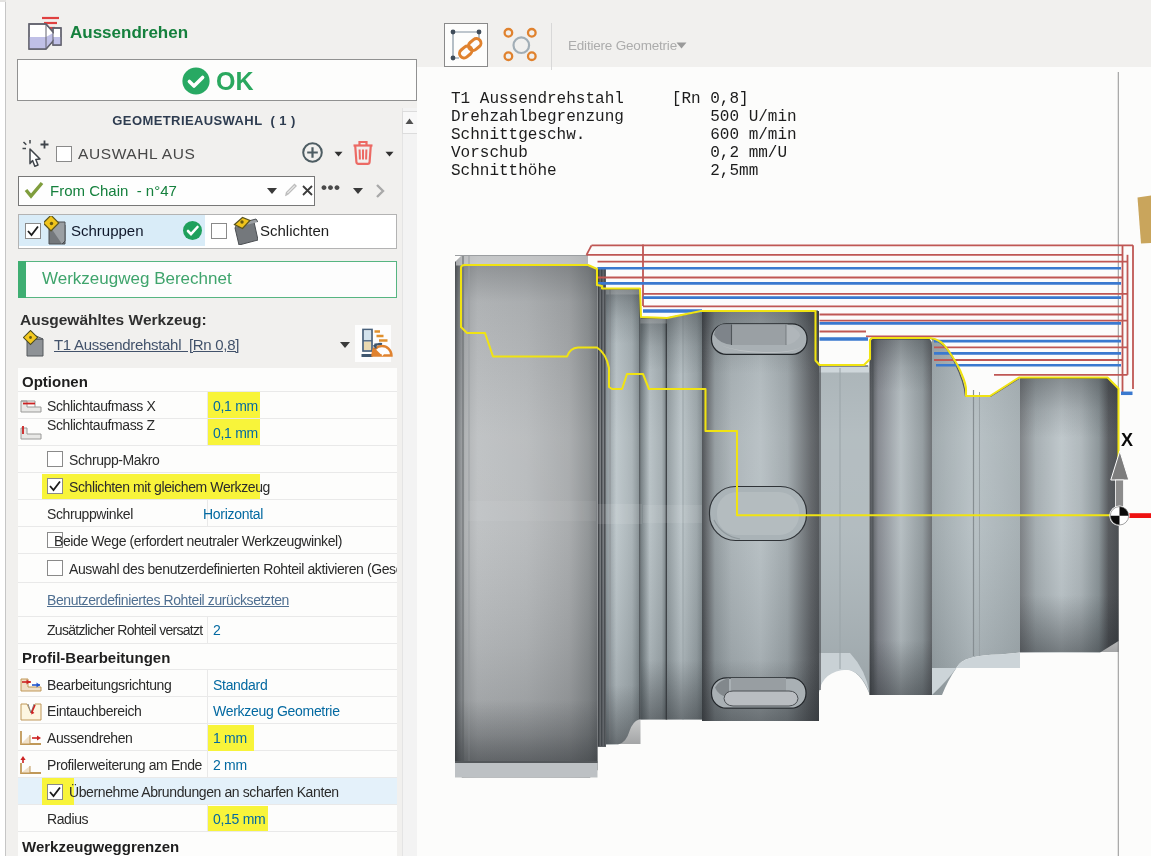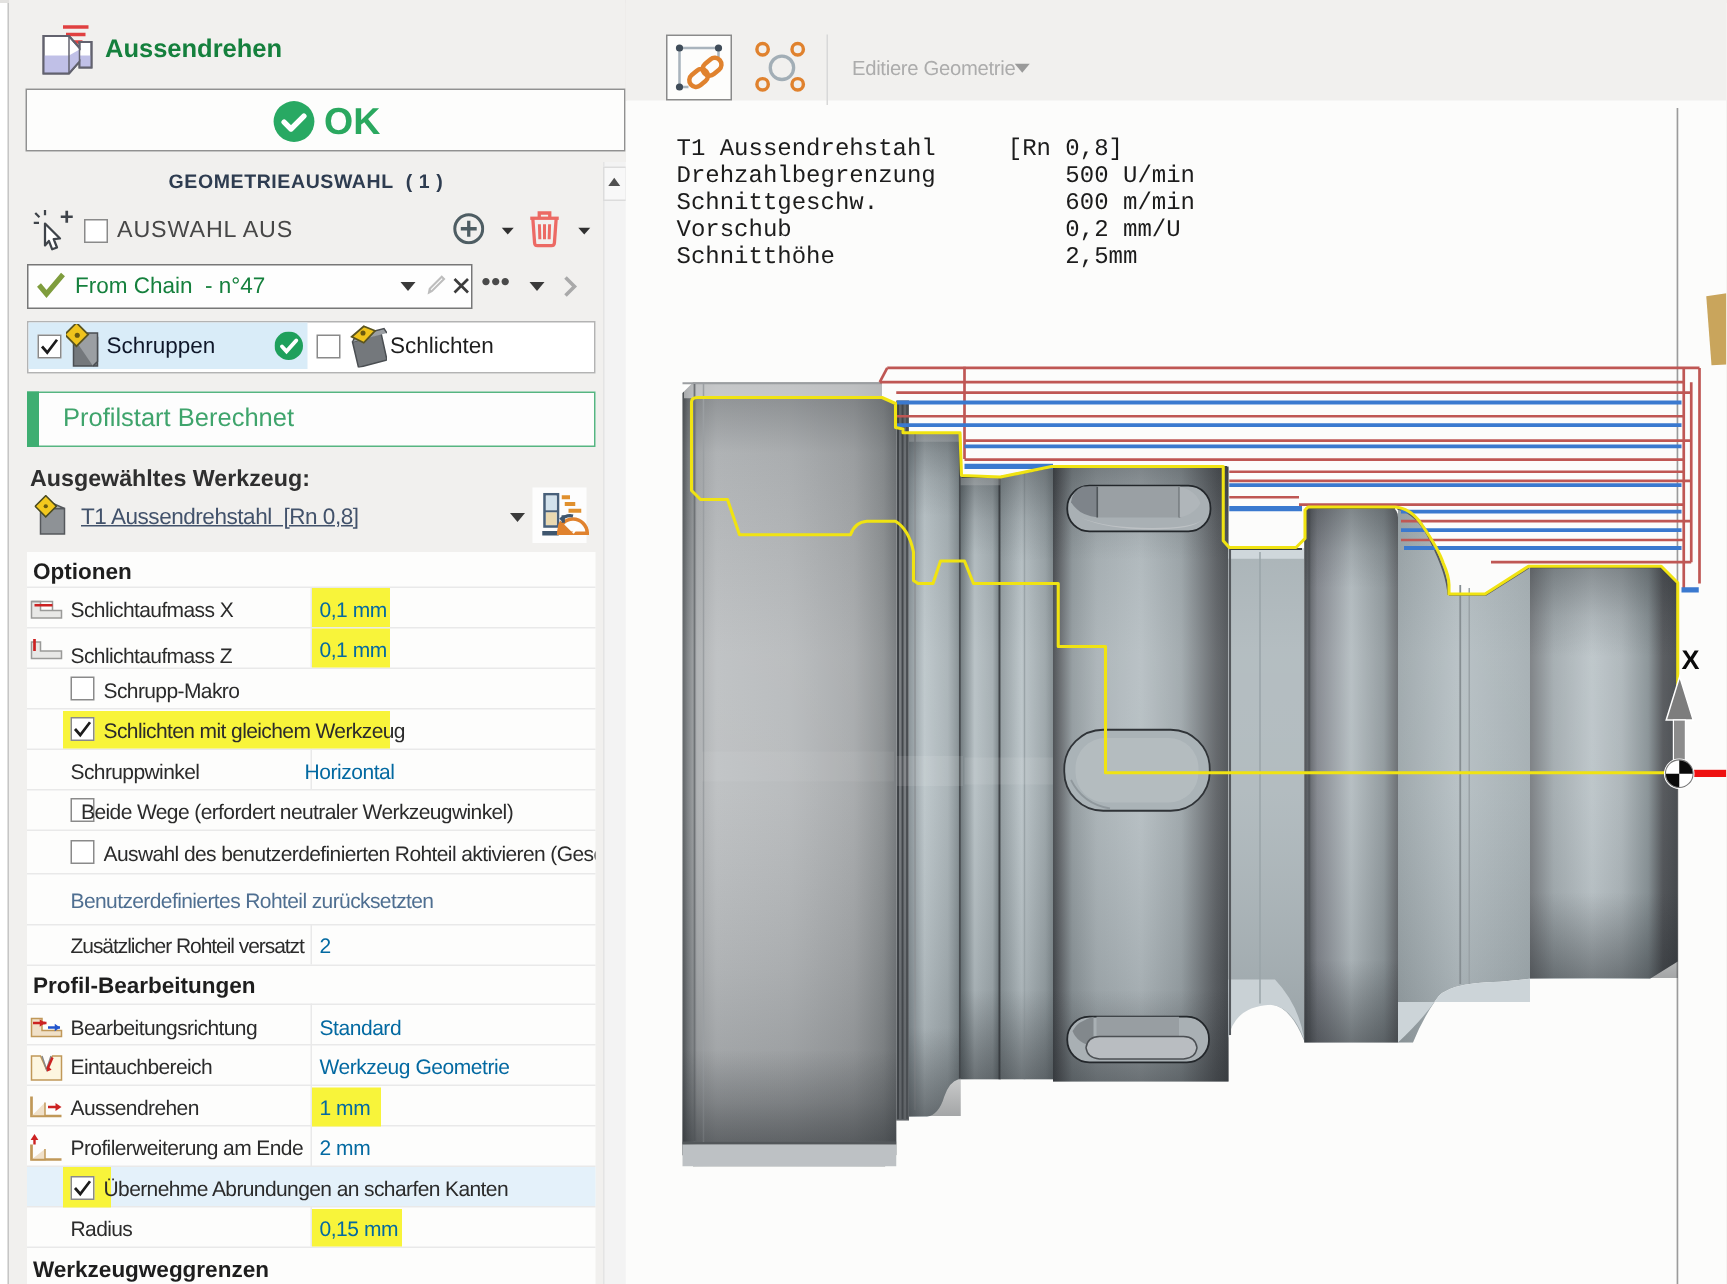--- a/index.html
+++ b/index.html
@@ -115,21 +115,21 @@
 <svg class="abs" style="left:231px;top:216px" width="27" height="29" viewBox="0 0 27 29">
 <path d="M4 12 L23 6 L27 24 L8 29 Z" fill="#74787c" stroke="#4a4e52" stroke-width="1"></path>
 <path d="M4 12 l2 -4 19 -5 2 3" fill="#9b9fa3" stroke="#4a4e52" stroke-width="1"></path>
 <path d="M3.5 8.5 l8 -7 7.5 3 -7.5 8 Z" fill="#f0c41c" stroke="#5a5420" stroke-width="1.2"></path>
 <circle cx="11" cy="6" r="1.7" fill="#6a5a10"></circle>
 </svg>
 <div class="abs" style="left:260px;top:222px;font-size:15px;color:#1d1d1d">Schlichten</div>
 
 <div class="abs" style="left:18px;top:261px;width:377px;height:35px;background:#fdfdfd;border:1px solid #56b581"></div>
 <div class="abs" style="left:18px;top:261px;width:8px;height:37px;background:#3fae72"></div>
-<div class="abs" style="left:42px;top:269px;font-size:17px;color:#3fa46c">Profilstart Berechnet</div>
+<div class="abs" style="left:42px;top:269px;font-size:17px;color:#3fa46c">Werkzeugweg Berechnet</div>
 
 <div class="abs" style="left:20px;top:311px;font-size:15.5px;font-weight:bold;color:#2f2f2f">Ausgewähltes Werkzeug<span style="font-weight:bold">:</span></div>
 <svg class="abs" style="left:23px;top:330px" width="22" height="27" viewBox="0 0 22 27">
 <path d="M4 9 L20 9 L20 26 L4 26 Z" fill="#8e9296" stroke="#55585c" stroke-width="1"></path>
 <path d="M4 9 l7 -4 l9 4 Z" fill="#b9bcc0" stroke="#55585c" stroke-width="1"></path>
 <rect x="2.5" y="2.5" width="10" height="10" transform="rotate(45 7.5 7.5)" fill="#f3c81e" stroke="#4a4a20" stroke-width="1"></rect>
 <circle cx="7.5" cy="7.5" r="1.4" fill="#6a5a10"></circle>
 </svg>
 <div class="abs" style="left:54px;top:336px;font-size:15px;letter-spacing:-.3px;color:#42526b;text-decoration:underline">T1 Aussendrehstahl&nbsp; [Rn 0,8]</div>
 <svg class="abs" style="left:339px;top:341px" width="12" height="8" viewBox="0 0 12 8">
@@ -184,21 +184,21 @@
 <path d="M4 6.5 h12" stroke="#cc2222" stroke-width="1.8"></path>
 </svg>
 <div class="lbl abs" style="left:47px;top:398px">Schlichtaufmass X</div>
 <div class="hl" style="left:208px;top:392px;width:52px;height:26px"></div>
 <div class="val abs" style="left:213px;top:398px">0,1 mm</div>
 
 <svg class="abs" style="left:19px;top:424px" width="24" height="19" viewBox="0 0 24 19">
 <path d="M2 4 v11 h20 v-5 h-14 v-6 Z" fill="#e8e8e6" stroke="#9a9a98" stroke-width="1"></path>
 <path d="M4 2 v8" stroke="#cc2222" stroke-width="1.8"></path>
 </svg>
-<div class="lbl abs" style="left:47px;top:429px">Schlichtaufmass Z</div>
+<div class="lbl abs" style="left:47px;top:417px">Schlichtaufmass Z</div>
 <div class="hl" style="left:208px;top:419px;width:52px;height:26px"></div>
 <div class="val abs" style="left:213px;top:425px">0,1 mm</div>
 
 <div class="cb" style="left:47px;top:451px"></div>
 <div class="lbl abs" style="left:69px;top:452px">Schrupp-Makro</div>
 
 <div class="hl" style="left:42px;top:474px;width:218px;height:25px"></div>
 <div class="cb" style="left:47px;top:478px"></div>
 <svg class="abs" style="left:47px;top:478px" width="16" height="16" viewBox="0 0 16 16">
     <path d="M3 8 l3.5 4 L13 3.5" stroke="#1c1c1c" stroke-width="1.8" fill="none"></path>
@@ -207,21 +207,21 @@
 
 <div class="lbl abs" style="left:47px;top:506px">Schruppwinkel</div>
 <div class="val abs" style="left:203px;top:506px">Horizontal</div>
 
 <div class="cb" style="left:47px;top:532px"></div>
 <div class="lbl abs" style="left:54px;top:533px">Beide Wege (erfordert neutraler Werkzeugwinkel)</div>
 
 <div class="cb" style="left:47px;top:560px"></div>
 <div class="lbl abs" style="left:69px;top:561px;width:328px;overflow:hidden">Auswahl des benutzerdefinierten Rohteil aktivieren (Geschlosse</div>
 
-<div class="abs" style="left:47px;top:592px;font-size:14px;letter-spacing:-.4px;color:#4f6f91;">Benutzerdefiniertes Rohteil zurücksetzten</div>
+<div class="abs" style="left:47px;top:592px;font-size:14px;letter-spacing:-.4px;color:#4f6f91;text-decoration:underline">Benutzerdefiniertes Rohteil zurücksetzten</div>
 
 <div class="lbl abs" style="left:47px;top:622px;letter-spacing:-.7px">Zusätzlicher Rohteil versatzt</div>
 <div class="val abs" style="left:213px;top:622px">2</div>
 
 <div class="hdr abs" style="left:22px;top:649px">Profil-Bearbeitungen</div>
 
 <svg class="abs" style="left:19px;top:676px" width="24" height="19" viewBox="0 0 24 19">
 <path d="M2 3 v12 h20 v-4 h-13 v-8 Z" fill="#f0e0c8" stroke="#c09858" stroke-width="1"></path>
 <path d="M3 6 h8" stroke="#cc2222" stroke-width="1.6"></path>
 <path d="M12 6 l-4 0 m0 0" stroke="#cc2222" stroke-width="1.6"></path>

